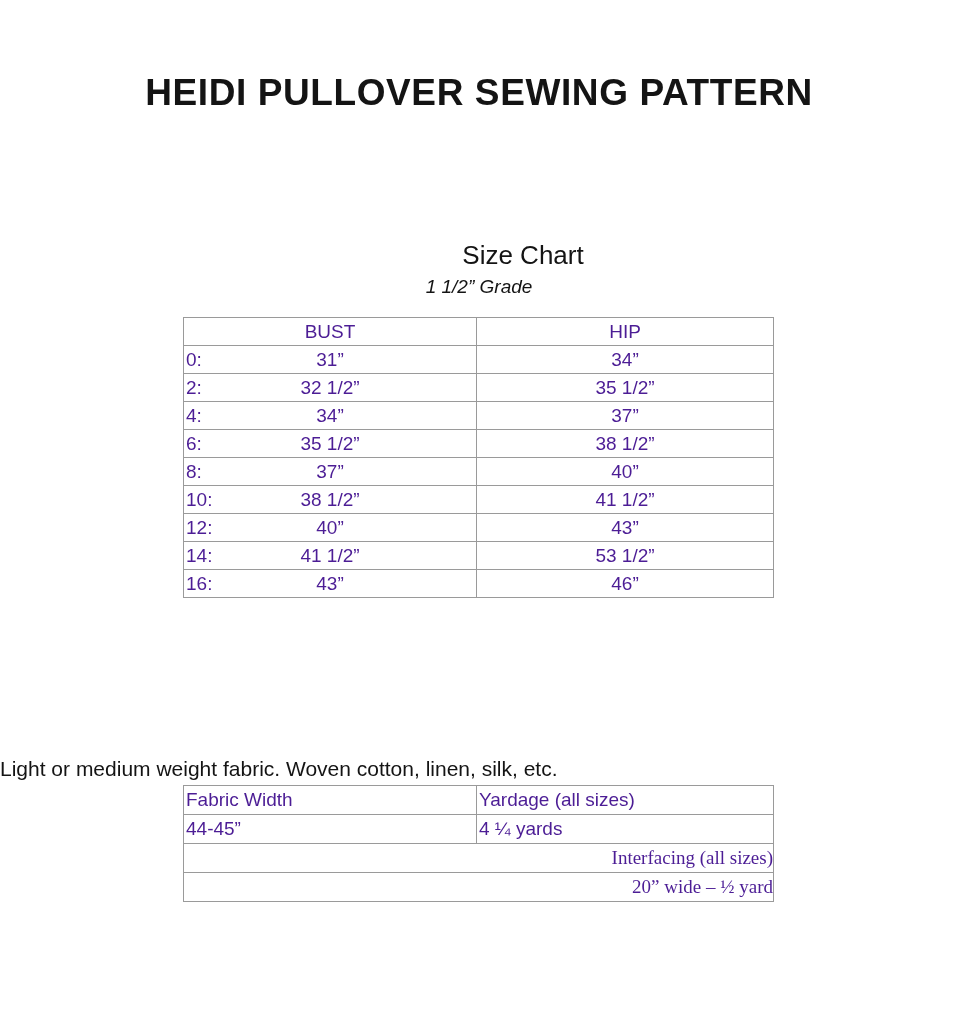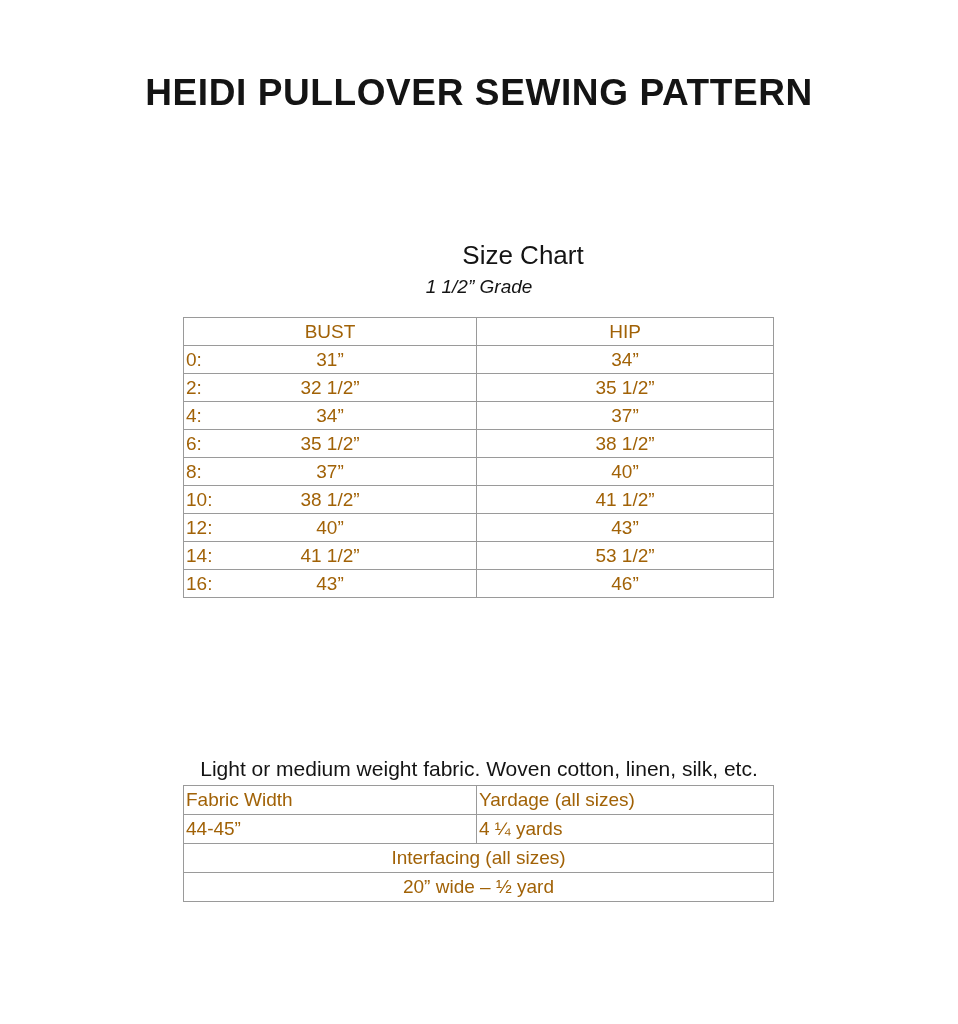--- a/index.html
+++ b/index.html
@@ -54,39 +54,38 @@
     text-align: center;
     font-size: 19px;
     font-style: italic;
     font-weight: 400;
     color: #141414;
   }
   .section-note {
     position: absolute;
     left: 0;
     width: 958px;
-    text-align: center;
     font-size: 21px;
     font-weight: 400;
     color: #141414;
     white-space: nowrap;
   }
 
   #size-heading   { top: 240px; margin-left: 44px; }
   #size-subhead   { top: 276px; }
   #fabric-heading { top: 719px; }
   #fabric-note    { top: 757px; }
 
   
   .sheet-table {
     position: absolute;
     border-collapse: collapse;
     table-layout: fixed;
     font-size: 19px;
-    color: #a16207;
+    color: #4c1d95;
   }
   .sheet-table td, .sheet-table th {
     border: 1px solid #9a9a9a;
     padding: 0;
     font-weight: 400;
     vertical-align: middle;
     position: relative;
   }
 
   
@@ -126,22 +125,23 @@
   #fabric-table col.c-width   { width: 293px; }
   #fabric-table col.c-yardage { width: 297px; }
 
   #fabric-table td {
     height: 28px;
     line-height: 28px;
     text-align: left;
     padding-left: 2px;
   }
   #fabric-table td.span-row {
-    text-align: center;
+    text-align: right;
     padding-left: 0;
+    font-family: Liberation Serif, serif;
   }
 </style>
 </head>
 <body>
 
 <div class="page">
 
   <div class="doc-title">HEIDI PULLOVER SEWING PATTERN</div>
 
   <div class="section-heading" id="size-heading">Size Chart</div>

